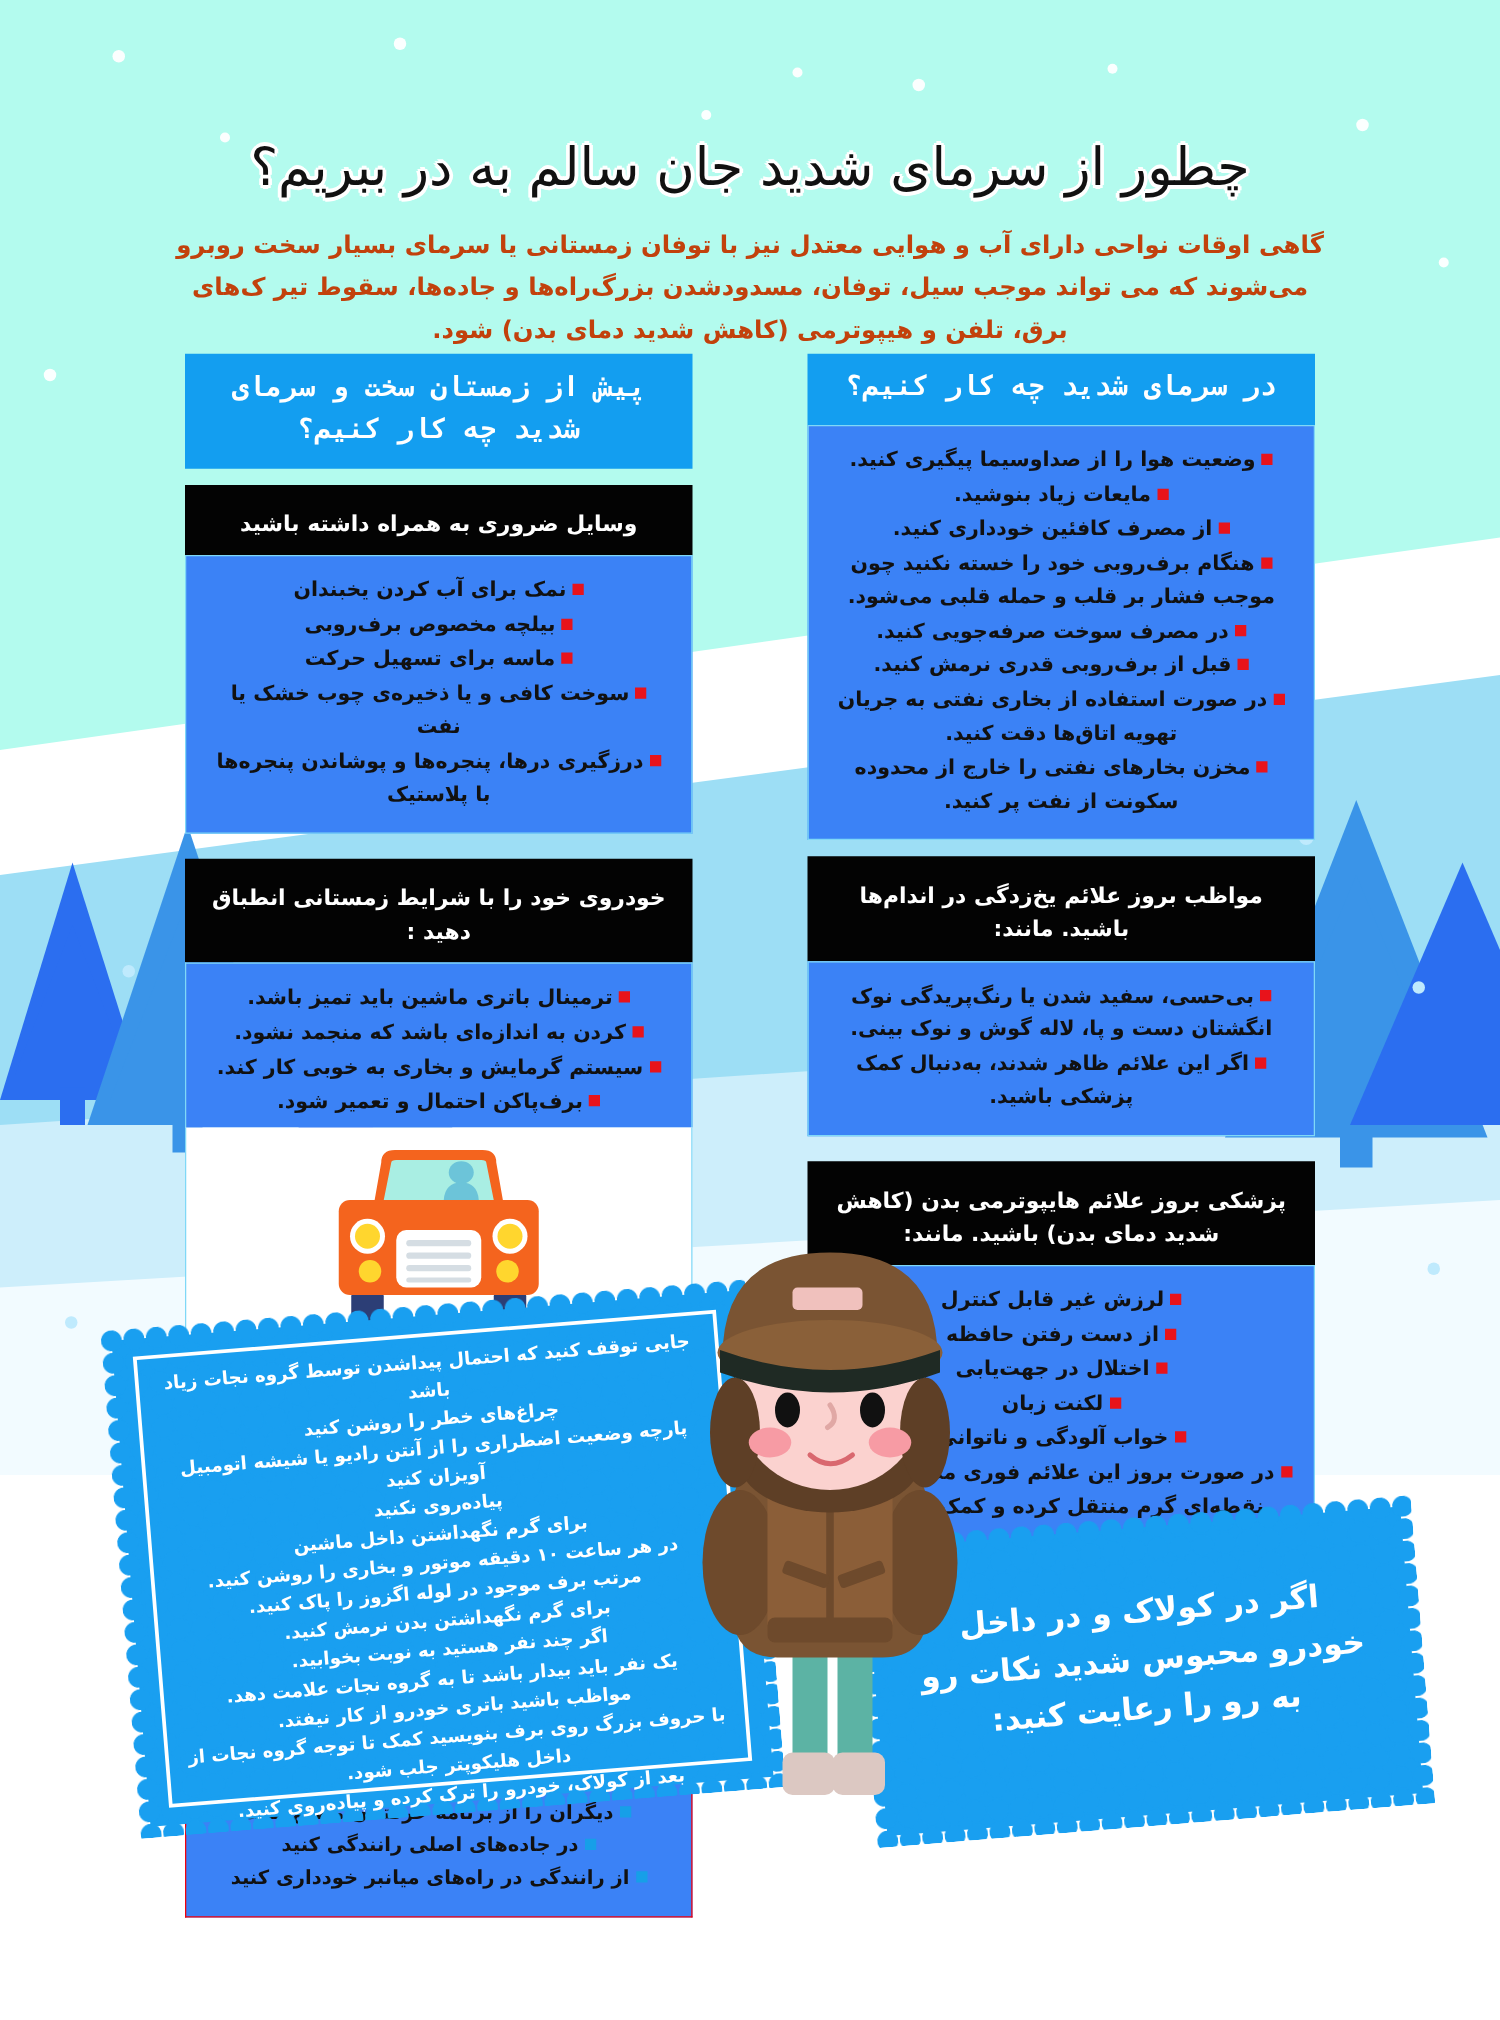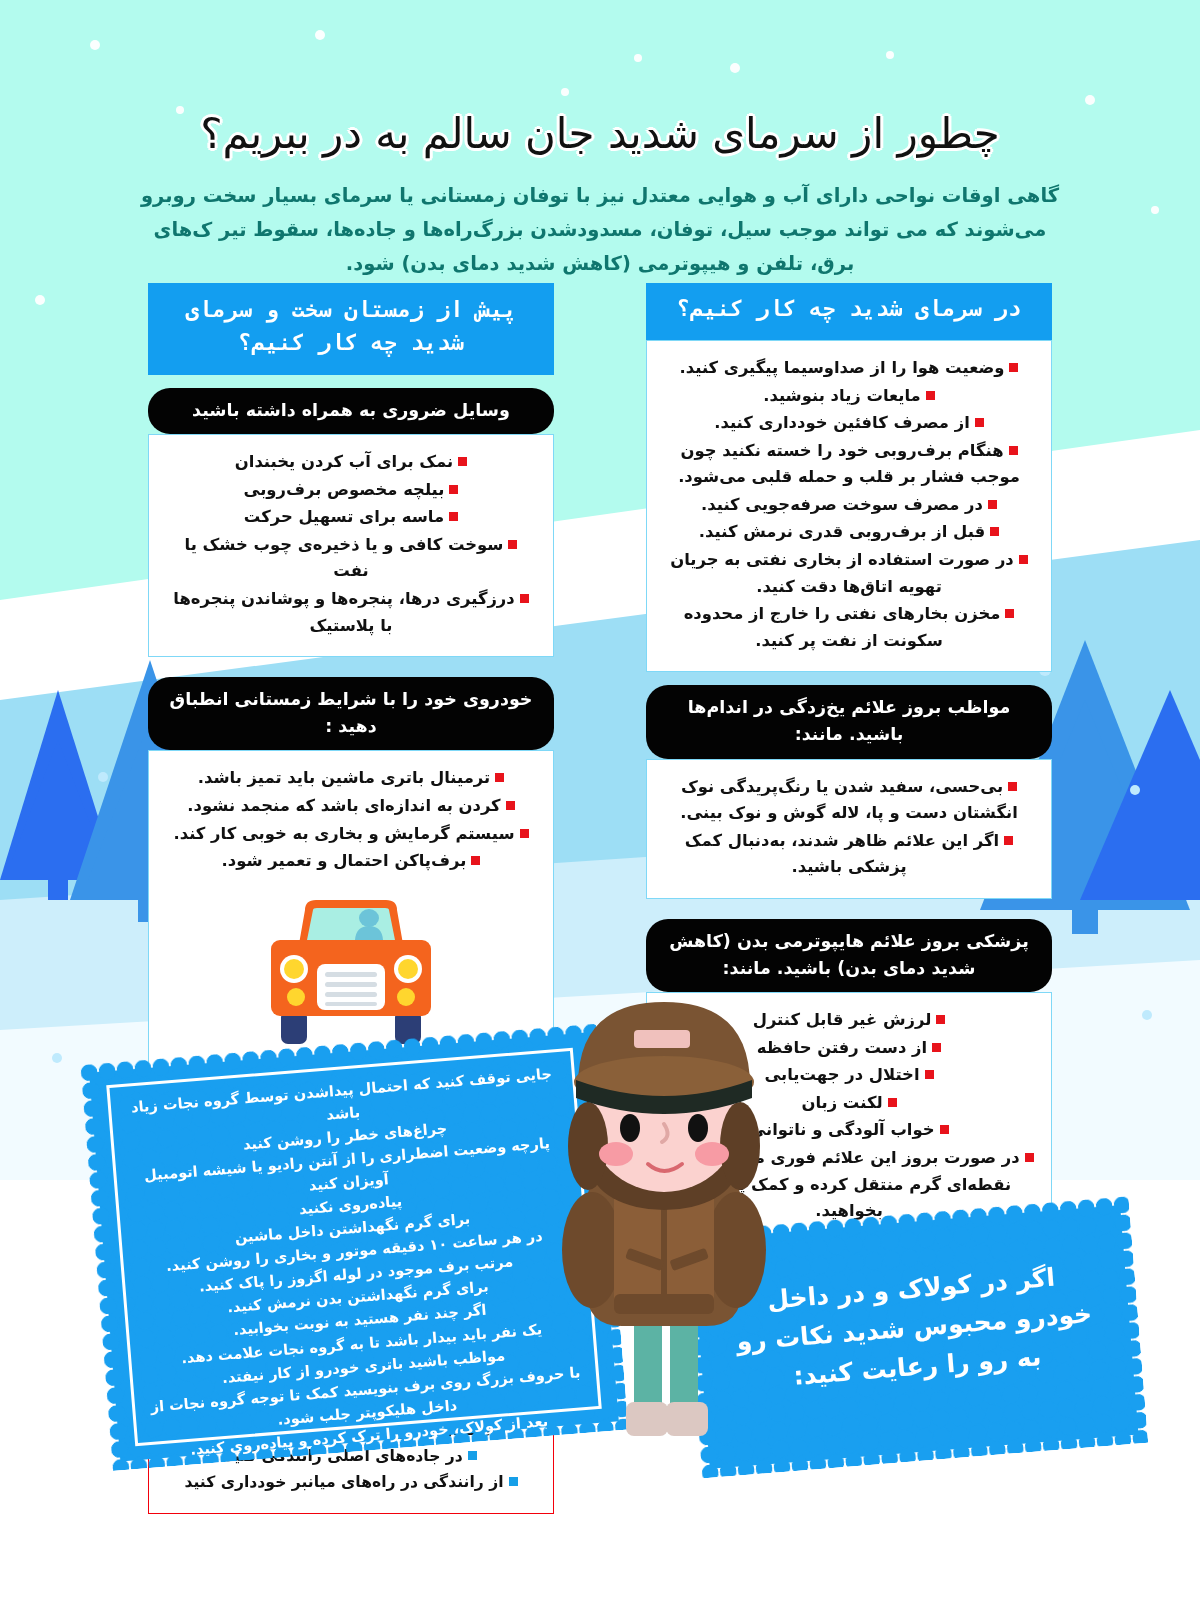--- a/index.html
+++ b/index.html
@@ -45,21 +45,21 @@
       -2px 2px 0 #fff, 2px 2px 0 #fff,
       -3px 0 0 #fff, 3px 0 0 #fff,
       0 -3px 0 #fff, 0 3px 0 #fff;
   }
   .intro {
     margin: 18px auto 0;
     width: 920px;
     font-size: 19.5px;
     font-weight: bold;
     line-height: 1.75;
-    color: #0f766e;
+    color: #c2410c;
     text-align: center;
   }
 
   
   .columns {
     position: absolute;
     top: 283px;
     left: 0; right: 0;
     display: flex;
     justify-content: center;
@@ -81,40 +81,39 @@
     font-family: Liberation Mono, monospace;
   }
   .cyan-head.two-line { padding: 12px 14px 14px; }
 
   .black-head {
     background: #030303;
     color: #ffffff;
     font-size: 17.5px;
     font-weight: bold;
     text-align: center;
-    padding: 9px 12px 10px;
+    padding: 19px 12px 10px;
     line-height: 1.55;
     letter-spacing: -0.2px;
-    border-radius: 22px;
   }
 
   .red-head {
     background: #f3000b;
     color: #ffffff;
     font-size: 15.5px;
     font-weight: bold;
     text-align: center;
     padding: 9px 12px 10px;
     line-height: 1.6;
     letter-spacing: -0.2px;
   }
 
   
   .panel {
-    background: #ffffff;
+    background: #3b82f6;
     border: 1px solid #7fd8f7;
     padding: 14px 16px 16px;
   }
   .panel.tall { min-height: 100px; }
 
   ul.bullets { list-style: none; }
   ul.bullets li {
     position: relative;
     font-size: 16.4px;
     font-weight: bold;

